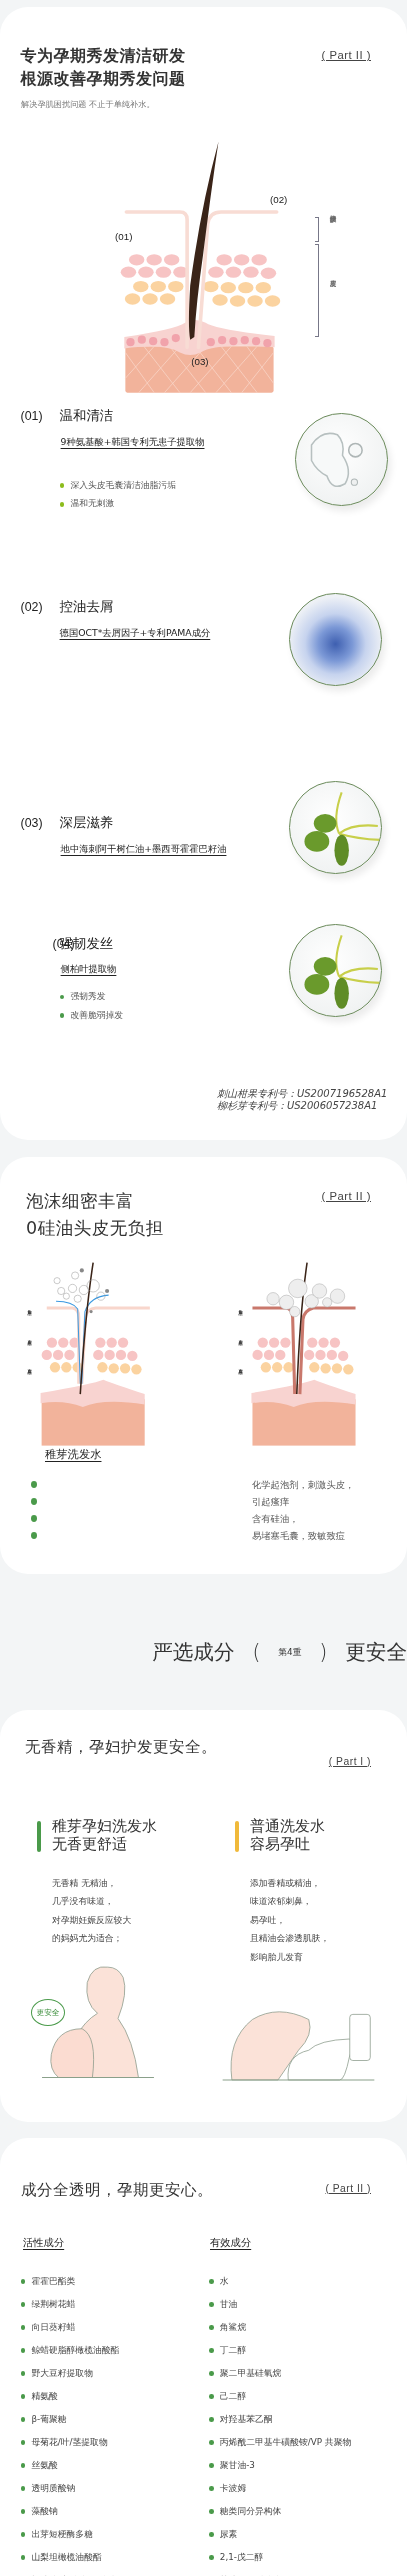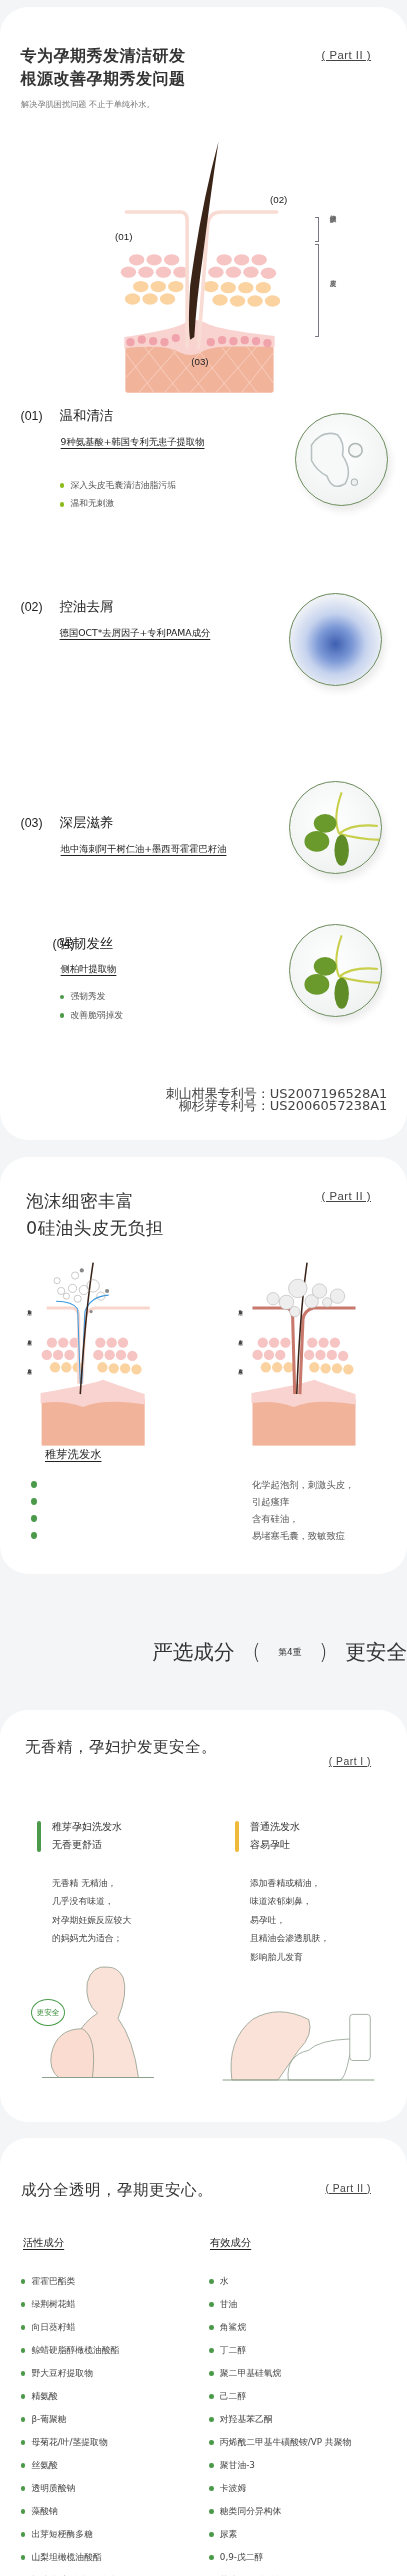--- a/index.html
+++ b/index.html
@@ -12,25 +12,25 @@
   .abs { position: absolute; }
   .lbl { font-size: 9.8px; color: #222; font-family: "Liberation Sans", sans-serif; }
   .ftitle { font-size: 13.4px; color: #222; }
   .fsub { font-size: 9.3px; color: #222; text-decoration: underline; text-underline-offset: 3.1px; text-decoration-thickness: 0.5px; }
   .blist { list-style: none; }
   .blist li { font-size: 8.8px; color: #555; display: flex; align-items: center; height: 18.5px; }
   .dot { width: 4.6px; height: 4.6px; border-radius: 50%; background: #4a9a4a; margin-right: 6.2px; flex-shrink: 0; display: inline-block; }
   .dot.lime { background: #8cbc1c; }
   .circle-img { position: absolute; width: 93px; height: 93px; border-radius: 50%; border: 0.5px solid #6a8a5a; background: radial-gradient(circle at 45% 40%, #ffffff 0%, #f1f3f3 70%, #e4e8e8 100%); box-shadow: 3.1px 5.2px 7.2px rgba(0,0,0,0.08); overflow: hidden; }
   .vtext { writing-mode: vertical-rl; font-size: 6.7px; color: #666; letter-spacing: 0.5px; }
-  .patent { position: absolute; right: 19.6px; text-align: right; font-size: 13px; color: #444; line-height: 12px; }
+  .patent { position: absolute; right: 19.6px; font-size: 10px; color: #444; line-height: 12px; font-style: italic; }
   .bigtitle { position: absolute; width: 407px; text-align: right; font-size: 20.6px; color: #333; }
   .bigtitle .small { font-size: 8.8px; vertical-align: middle; }
   .bar { position: absolute; width: 4.1px; border-radius: 2.1px; }
-  .cmp-title { font-size: 10px; color: #333; line-height: 17.5px; }
+  .cmp-title { font-size: 15px; color: #333; line-height: 17.5px; }
   .cmp-body { font-size: 8.8px; color: #444; line-height: 18.5px; }
   .ing-head { font-size: 10.3px; color: #222; text-decoration: underline; text-underline-offset: 3.1px; }
   .ing-list { list-style: none; }
   .ing-list li { font-size: 8.8px; color: #444; height: 23px; display: flex; align-items: center; }
 </style>
 </head>
 <body>
 
 <section class="card" style="top:7.2px; height:1133px;">
   <div class="h1" style="left:20.6px; top:37px;">
@@ -501,21 +501,21 @@
     <li>
         <span class="dot"></span>
         <span>糖类同分异构体</span>
       </li>
     <li>
         <span class="dot"></span>
         <span>尿素</span>
       </li>
     <li>
         <span class="dot"></span>
-        <span>0,9-戊二醇</span>
+        <span>2,1-戊二醇</span>
       </li>
     <li>
         <span class="dot"></span>
         <span>甘油聚丙烯酸酯</span>
       </li>
 
   </ul>
 </section>
 
 

